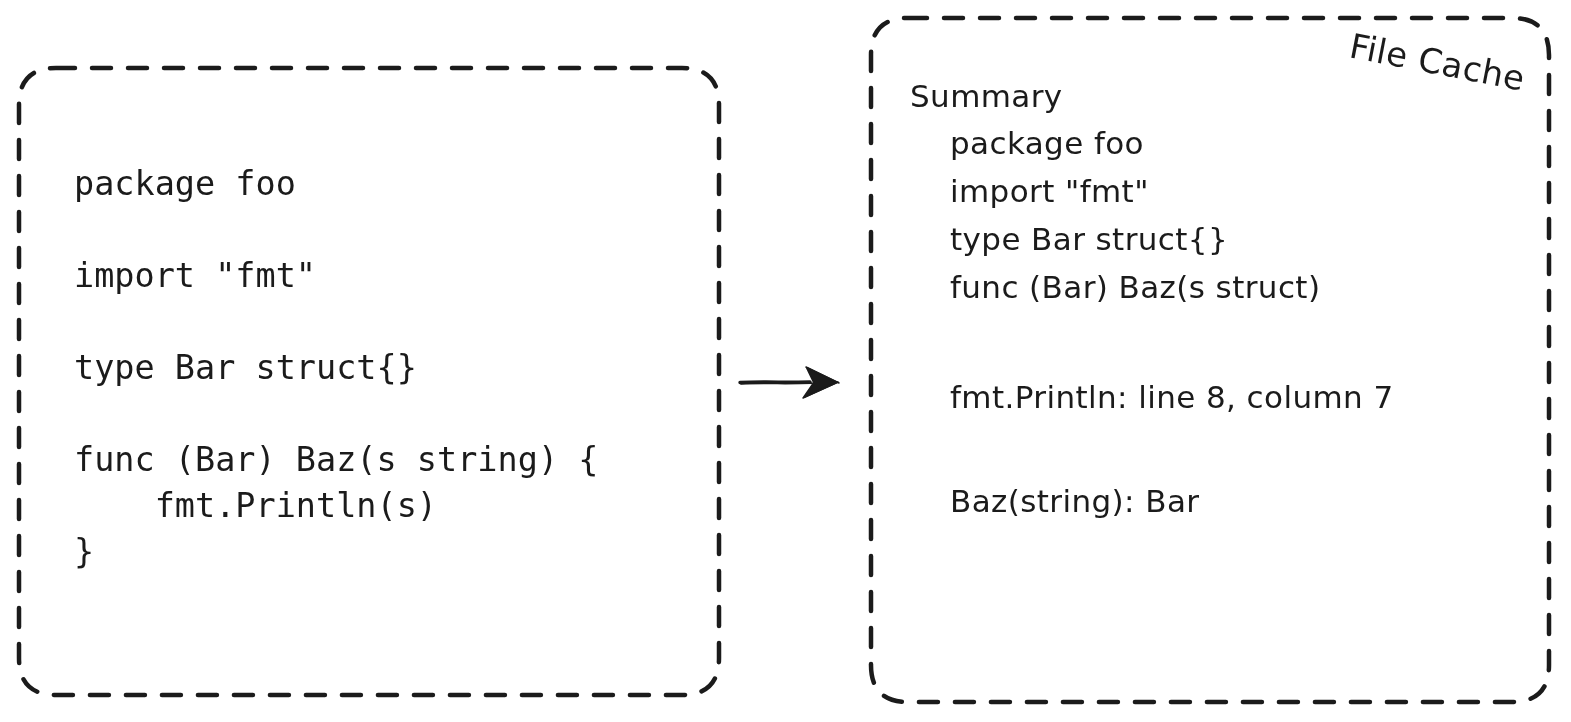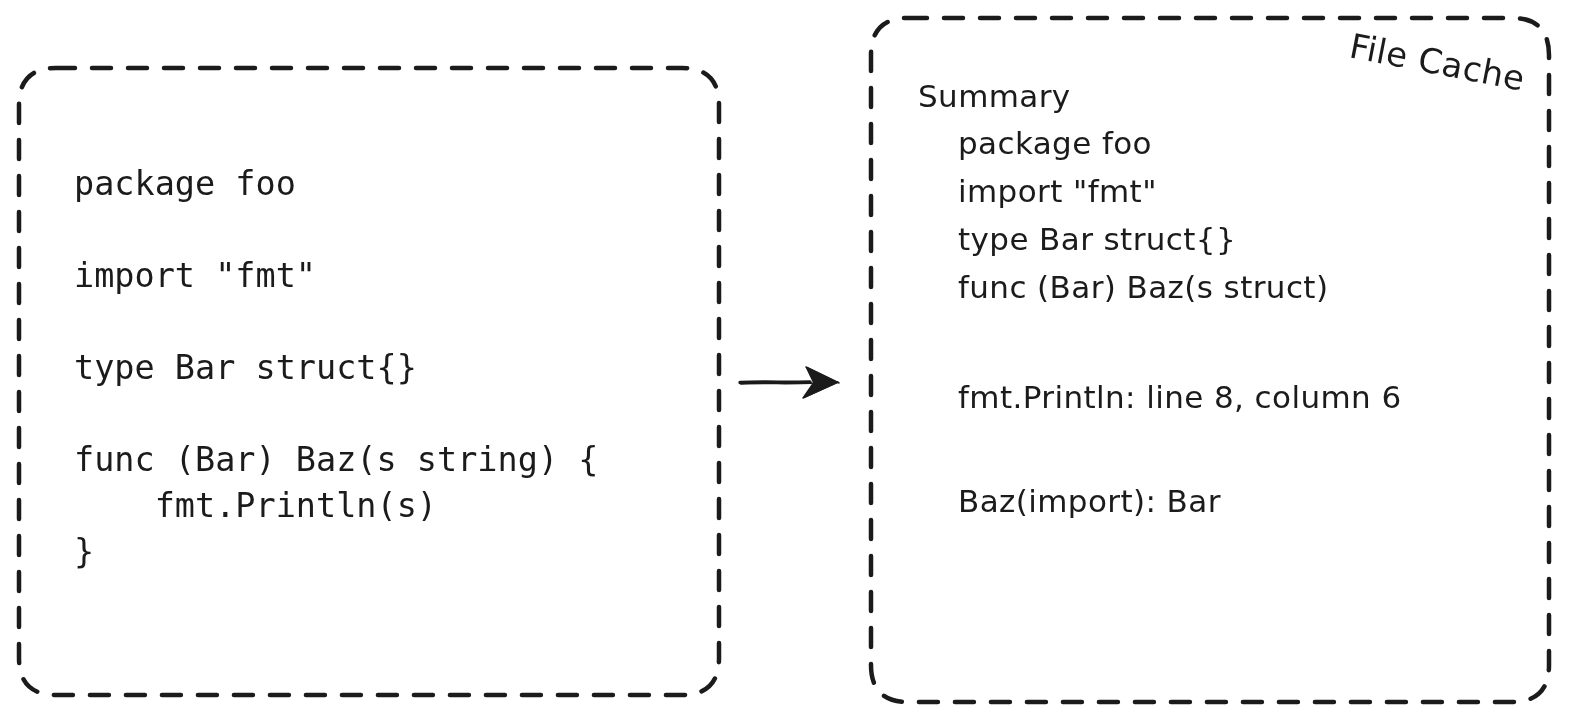--- a/index.html
+++ b/index.html
@@ -53,21 +53,21 @@
     font-size: 30px;
     font-weight: 400;
     letter-spacing: 0.4px;
   }
   .notes {
     position: absolute;
     left: 36px;
     top: 58px;
     width: 600px;
   }
-  .note-group { margin: 0 0 0 14px; }
+  .note-group { margin: 0 0 0 6px; }
   .note-head {
     font-size: 31px;
     line-height: 46px;
     white-space: pre;
   }
   .note-item {
     font-size: 31px;
     line-height: 48px;
     padding-left: 40px;
     white-space: pre;
@@ -157,25 +157,25 @@
         <div class="note-head">Summary</div>
         <div class="note-item">package foo</div>
         <div class="note-item">import "fmt"</div>
         <div class="note-item">type Bar struct{}</div>
         <div class="note-item">func (Bar) Baz(s struct)</div>
       </div>
 
       <div class="gap-ref"></div>
 
       <div class="note-group">
-        <div class="note-item">fmt.Println: line 8, column 6</div>
+        <div class="note-item">fmt.Println: line 8, column 7</div>
       </div>
 
       <div class="gap-meth"></div>
 
       <div class="note-group">
-        <div class="note-item">Baz(import): Bar</div>
+        <div class="note-item">Baz(string): Bar</div>
       </div>
 
     </div>
   </div>
 
 </div>
 
 </body></html>

